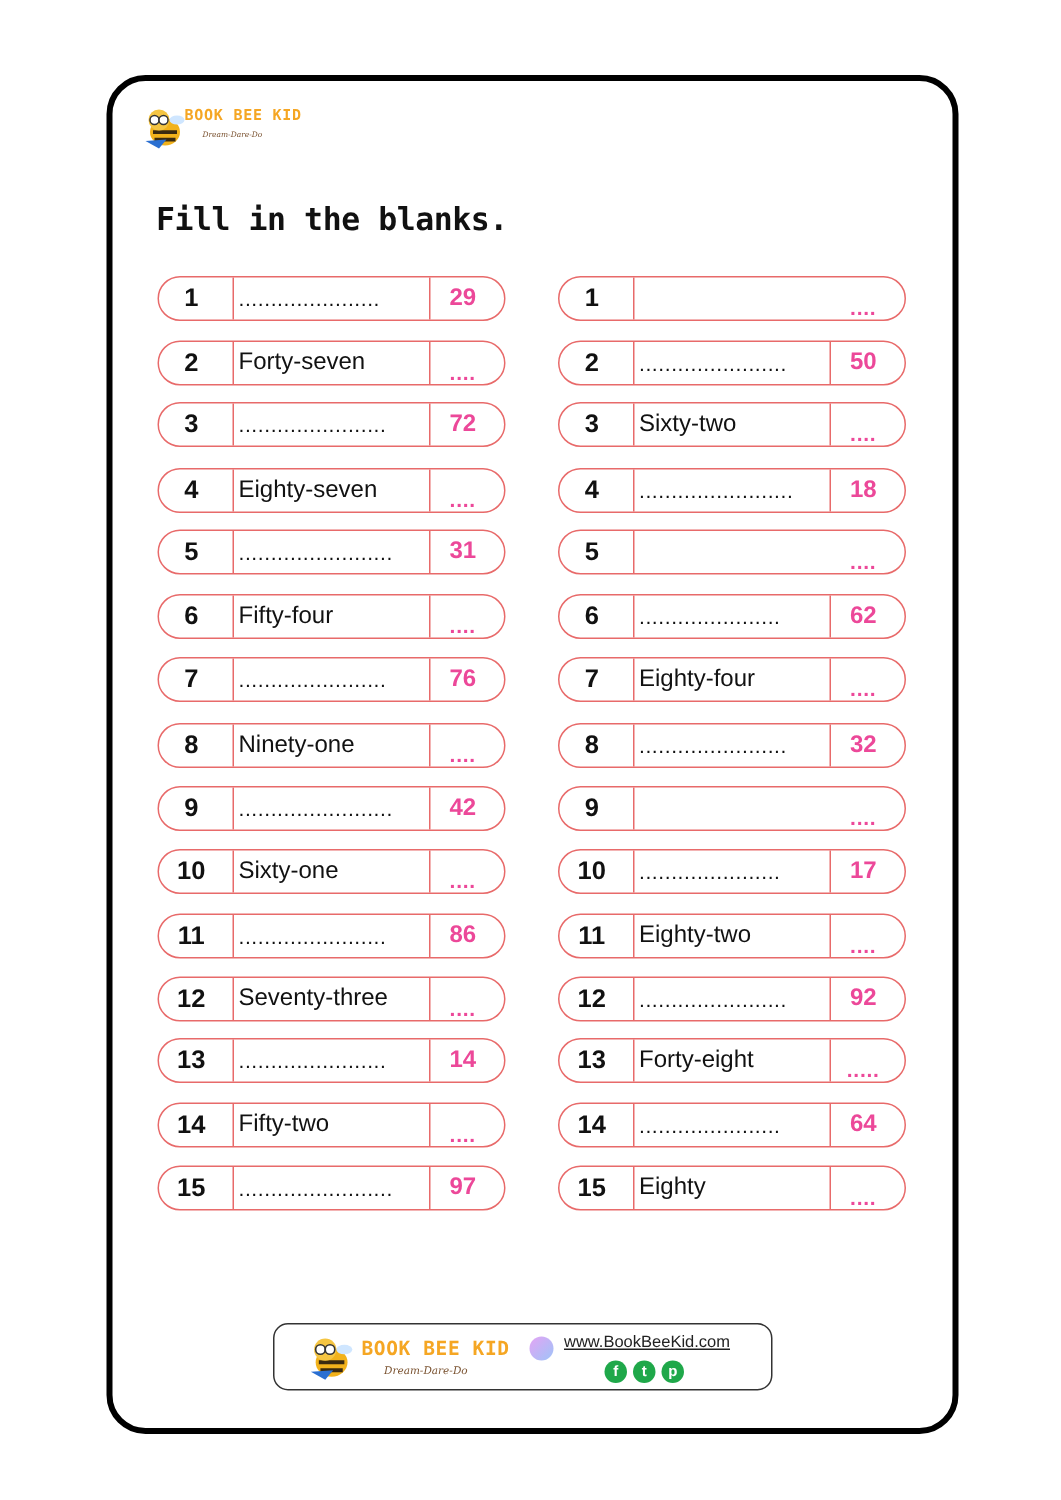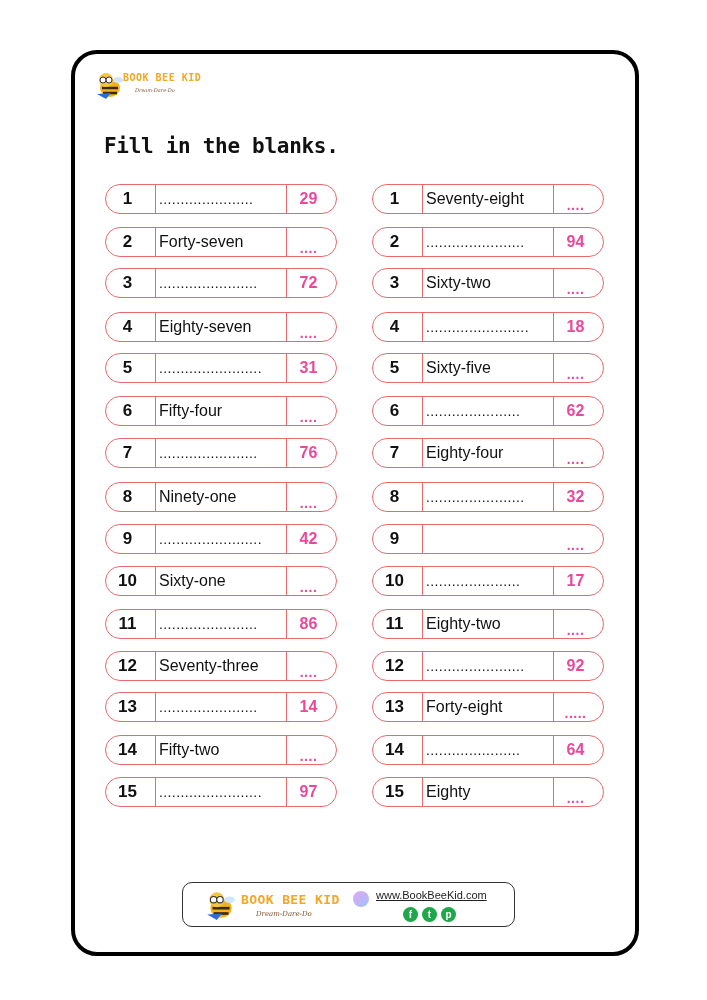--- a/index.html
+++ b/index.html
@@ -144,41 +144,39 @@
     </div>
     <div class="row" style="left: 105px; top: 777px;">
       <div class="num">15</div>
       <div class="word blank">........................</div>
       <div class="ans">97</div>
     </div>
   </div>
 <div id="right-col">
     <div class="row" style="left: 372px; top: 184px;">
       <div class="num">1</div>
-      <div class="word">Seventy-eight</div>
       <div class="ans blank">....</div>
     </div>
     <div class="row" style="left: 372px; top: 227px;">
       <div class="num">2</div>
       <div class="word blank">.......................</div>
-      <div class="ans">94</div>
+      <div class="ans">50</div>
     </div>
     <div class="row" style="left: 372px; top: 268px;">
       <div class="num">3</div>
       <div class="word">Sixty-two</div>
       <div class="ans blank">....</div>
     </div>
     <div class="row" style="left: 372px; top: 312px;">
       <div class="num">4</div>
       <div class="word blank">........................</div>
       <div class="ans">18</div>
     </div>
     <div class="row" style="left: 372px; top: 353px;">
       <div class="num">5</div>
-      <div class="word">Sixty-five</div>
       <div class="ans blank">....</div>
     </div>
     <div class="row" style="left: 372px; top: 396px;">
       <div class="num">6</div>
       <div class="word blank">......................</div>
       <div class="ans">62</div>
     </div>
     <div class="row" style="left: 372px; top: 438px;">
       <div class="num">7</div>
       <div class="word">Eighty-four</div>

